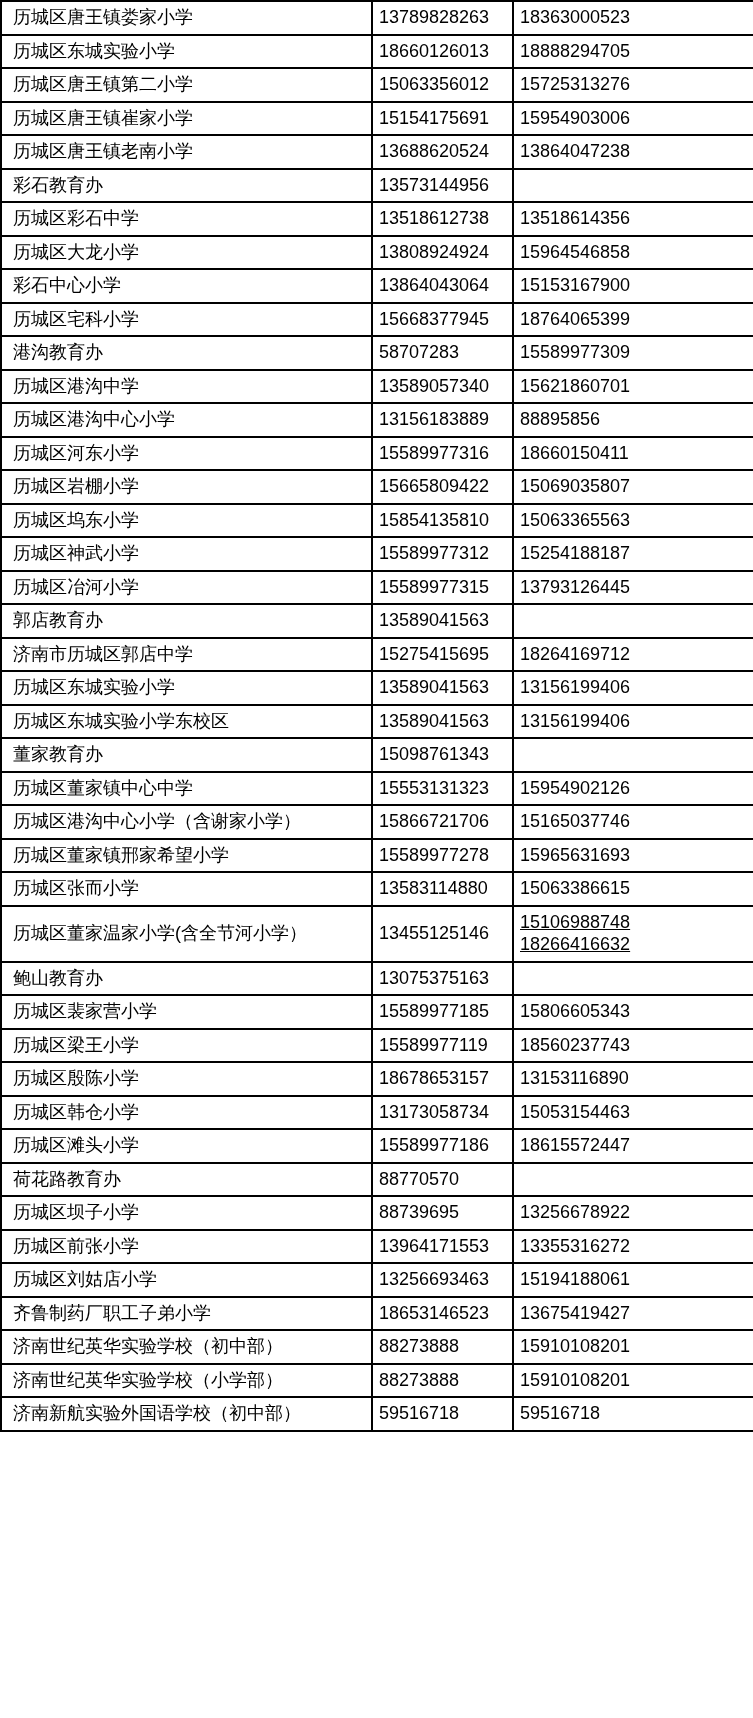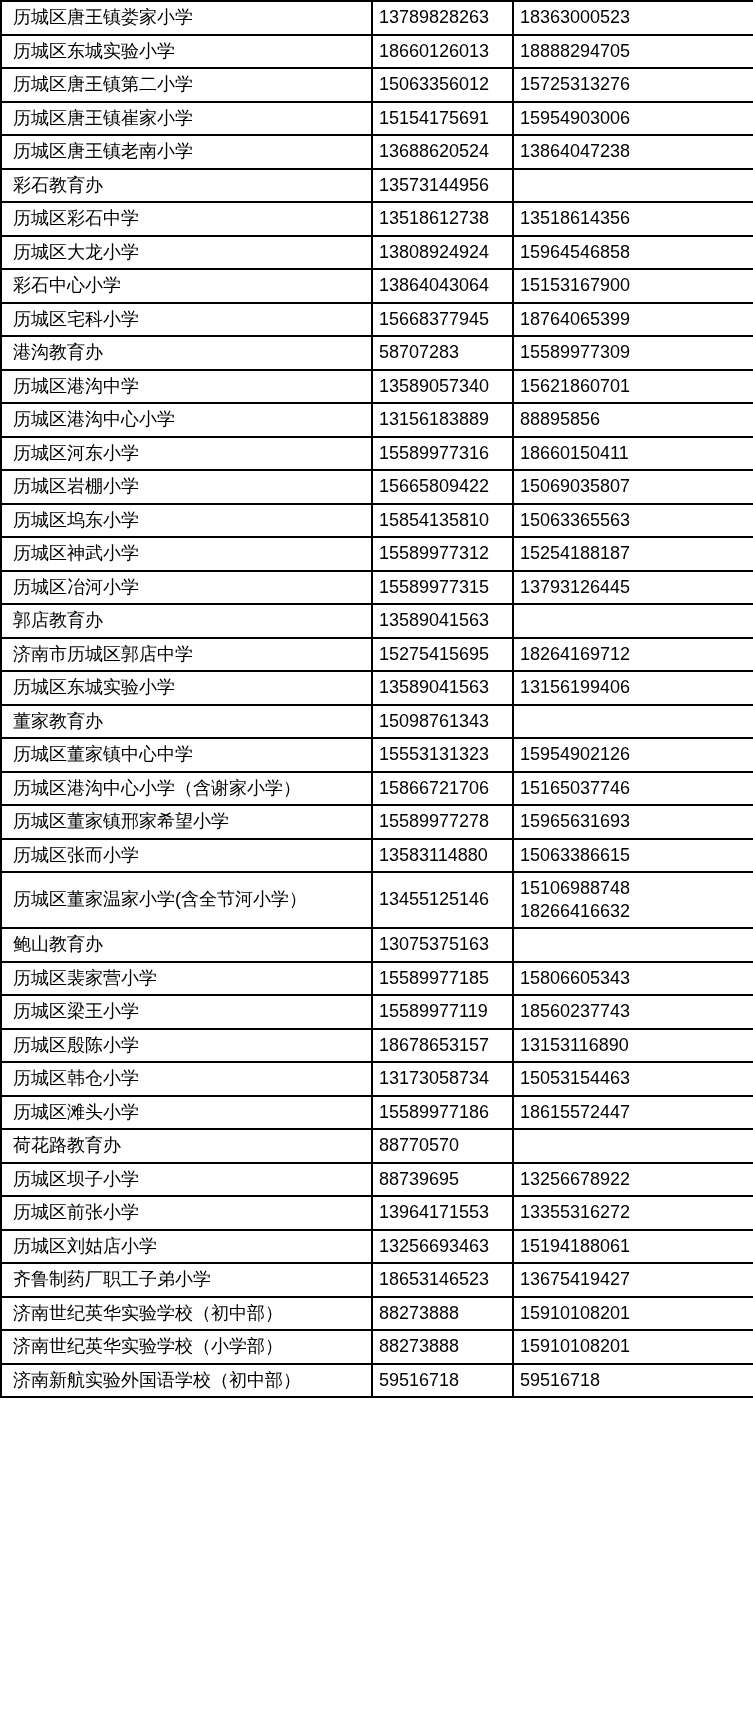--- a/index.html
+++ b/index.html
@@ -37,20 +37,21 @@
   #contact-table td.name {
     padding-left: 11px;
   }
   #contact-table td.phone {
     font-family: "Liberation Sans", sans-serif;
     letter-spacing: 0px;
   }
   .multi-line {
     white-space: pre-line;
     line-height: 1.2;
+    text-decoration: underline;
   }
 </style>
 </head>
 <body>
 
 <table id="contact-table">
   <colgroup>
     <col class="c-name">
     <col class="c-p1">
     <col class="c-p2">
@@ -154,20 +155,25 @@
       <tr class="school">
         <td class="name">济南市历城区郭店中学</td>
         <td class="phone">15275415695</td>
         <td class="phone">18264169712</td>
       </tr>
       <tr class="school">
         <td class="name">历城区东城实验小学</td>
         <td class="phone">13589041563</td>
         <td class="phone">13156199406</td>
       </tr>
+      <tr class="school">
+        <td class="name">历城区东城实验小学东校区</td>
+        <td class="phone">13589041563</td>
+        <td class="phone">13156199406</td>
+      </tr>
       <tr class="group">
         <td class="name">董家教育办</td>
         <td class="phone">15098761343</td>
         <td class="phone"></td>
       </tr>
       <tr class="school">
         <td class="name">历城区董家镇中心中学</td>
         <td class="phone">15553131323</td>
         <td class="phone">15954902126</td>
       </tr>

